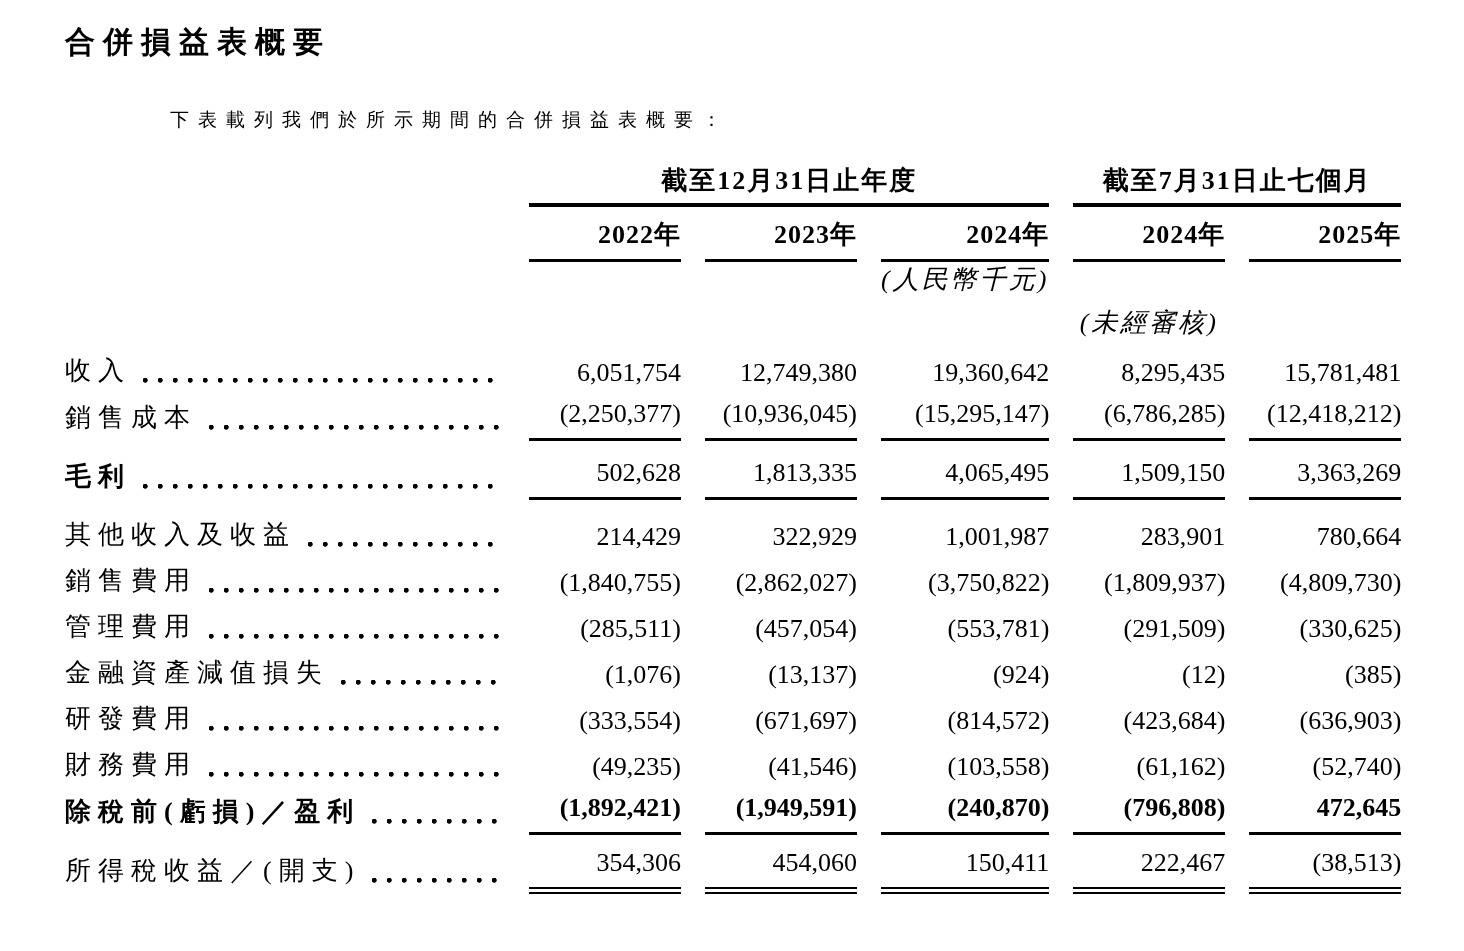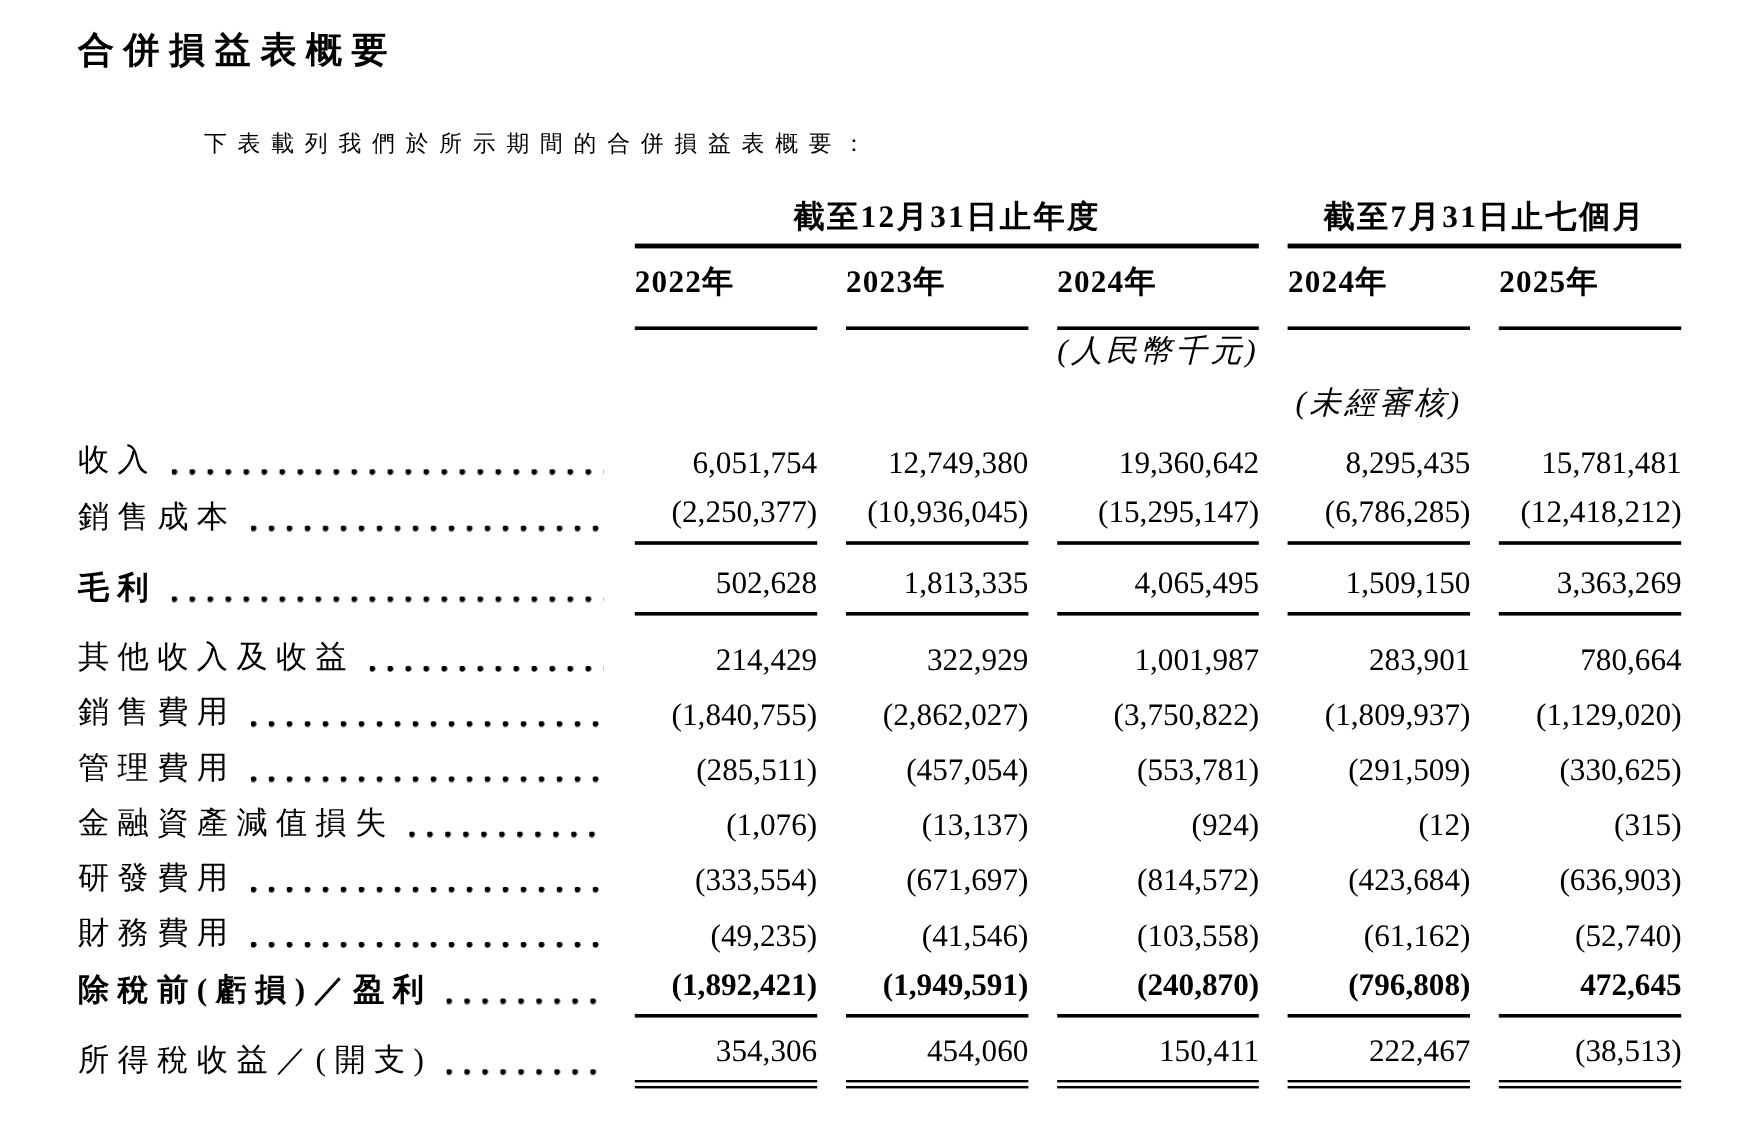--- a/index.html
+++ b/index.html
@@ -43,24 +43,24 @@
   th, td { padding: 0; font-weight: normal; vertical-align: bottom; }
   .grp {
     font-weight: bold;
     letter-spacing: 2px;
     border-bottom: 4px solid #000;
     padding-bottom: 5px;
     white-space: nowrap;
   }
   .yr {
     font-weight: bold;
-    text-align: left;
+    text-align: right;
     letter-spacing: 1px;
     border-bottom: 3px solid #000;
-    padding: 10px 0 20px 0;
+    padding: 10px 0 7px 0;
   }
   .note-cell { text-align: left; }
   .co {
     position: relative;
     display: inline-block;
     left: 50%;
     transform: translateX(-50%);
     white-space: nowrap;
     font-style: italic;
     letter-spacing: 3px;
@@ -198,21 +198,21 @@
     <td class="lbl">
             <div class="lline">
               <span>銷售費用</span>
               <span class="leader"></span>
             </div>
           </td>
     <td class="num">(1,840,755)</td>
     <td class="num">(2,862,027)</td>
     <td class="num">(3,750,822)</td>
     <td class="num">(1,809,937)</td>
-    <td class="num">(1,129,020)</td>
+    <td class="num">(4,809,730)</td>
   </tr>
         <tr>
     <td class="lbl">
             <div class="lline">
               <span>管理費用</span>
               <span class="leader"></span>
             </div>
           </td>
     <td class="num">(285,511)</td>
     <td class="num">(457,054)</td>
@@ -224,21 +224,21 @@
     <td class="lbl">
             <div class="lline">
               <span>金融資產減值損失</span>
               <span class="leader"></span>
             </div>
           </td>
     <td class="num">(1,076)</td>
     <td class="num">(13,137)</td>
     <td class="num">(924)</td>
     <td class="num">(12)</td>
-    <td class="num">(315)</td>
+    <td class="num">(385)</td>
   </tr>
         <tr>
     <td class="lbl">
             <div class="lline">
               <span>研發費用</span>
               <span class="leader"></span>
             </div>
           </td>
     <td class="num">(333,554)</td>
     <td class="num">(671,697)</td>

